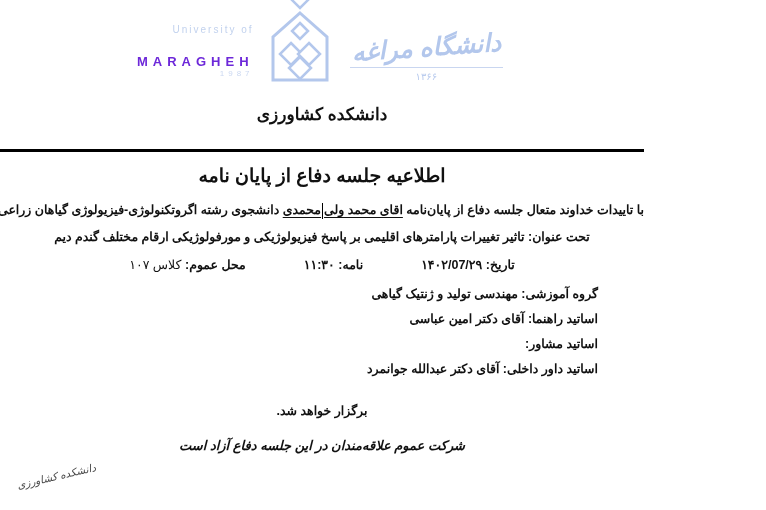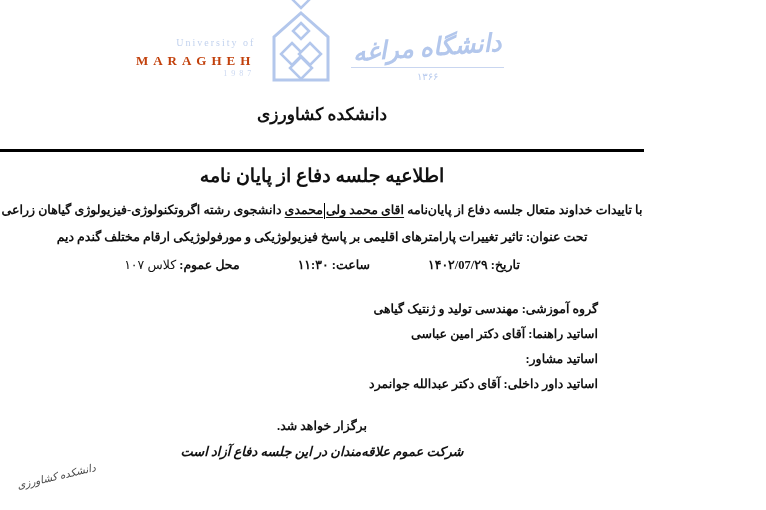--- a/index.html
+++ b/index.html
@@ -1,33 +1,33 @@
 <!DOCTYPE html>
 <html lang="fa"><head>
 <meta charset="utf-8">
 <style>
   html,body{margin:0;padding:0;background:#ffffff;}
   .page{
     position:relative;
     width:644px;height:510px;
     background:#ffffff;
     overflow:hidden;
-    font-family:Liberation Serif, serif;
+    font-family:Liberation Sans, sans-serif;
     color:#111;
   }
   
   .logo-row{
     display:flex;align-items:flex-end;justify-content:center;
     gap:10px;height:88px;padding-top:0;
   }
   .logo-en{
     text-align:right;align-self:flex-end;margin-bottom:10px;
   }
   .en-line1{font-size:10px;letter-spacing:2px;color:#c2d2ee;}
-  .en-line2{font-size:13px;font-weight:bold;letter-spacing:5px;color:#c2410c;margin-top:5px;}
+  .en-line2{font-size:13px;font-weight:bold;letter-spacing:5px;color:#6d28d9;margin-top:19px;}
   .en-year{font-size:8px;letter-spacing:4px;color:#cbd8f1;margin-top:0;}
   .emblem{display:block;margin-top:-4px;}
   .logo-fa{
     align-self:flex-end;margin-bottom:6px;text-align:center;
   }
   .fa-callig{
     font-size:25px;font-weight:bold;font-style:italic;
     color:#b3c7ec;transform:rotate(-4deg);
     padding:0 6px 4px 6px;line-height:1.1;
   }
@@ -50,25 +50,25 @@
   .u{text-decoration:underline;text-underline-offset:3px;}
   .vbar{
     display:inline-block;width:0;height:16px;
     border-left:1.5px solid #000;vertical-align:middle;margin:0 1px;
   }
   .meta-row{
     display:flex;direction:rtl;justify-content:center;
     gap:58px;line-height:27px;margin-top:1px;
   }
   .meta-val-light{font-weight:normal;}
-  .rlines{text-align:right;padding-right:46px;margin-top:18px;}
+  .rlines{text-align:right;padding-right:46px;margin-top:3px;}
   .rlines div{line-height:25px;}
   .center-line{text-align:center;line-height:24px;}
   .closing{margin-top:17px;}
-  .invitation{font-style:italic;margin-top:2px;font-size:13px;}
+  .invitation{font-style:italic;margin-top:11px;font-size:13px;}
   
   .signature{
     position:absolute;left:16px;bottom:28px;
     font-size:10.5px;color:#2a2a2a;font-style:italic;
     transform:rotate(-13deg);direction:rtl;opacity:.85;
   }
 </style>
 </head>
 <body>
 
@@ -114,21 +114,21 @@
     </div>
 
     <div class="bline">تحت عنوان: تاثیر تغییرات پارامترهای اقلیمی بر پاسخ فیزیولوژیکی و مورفولوژیکی ارقام مختلف گندم دیم</div>
 
     <div class="meta-row">
       <span>
         <span>تاریخ:</span>
         <span>۱۴۰۲/07/۲۹</span>
       </span>
       <span>
-        <span>ساعت:</span>
+        <span>نامه:</span>
         <span>۱۱:۳۰</span>
       </span>
       <span>
         <span>محل عموم:</span>
         <span class="meta-val-light">کلاس ۱۰۷</span>
       </span>
     </div>
 
     <div class="rlines">
       <div>گروه آموزشی: مهندسی تولید و ژنتیک گیاهی</div>

